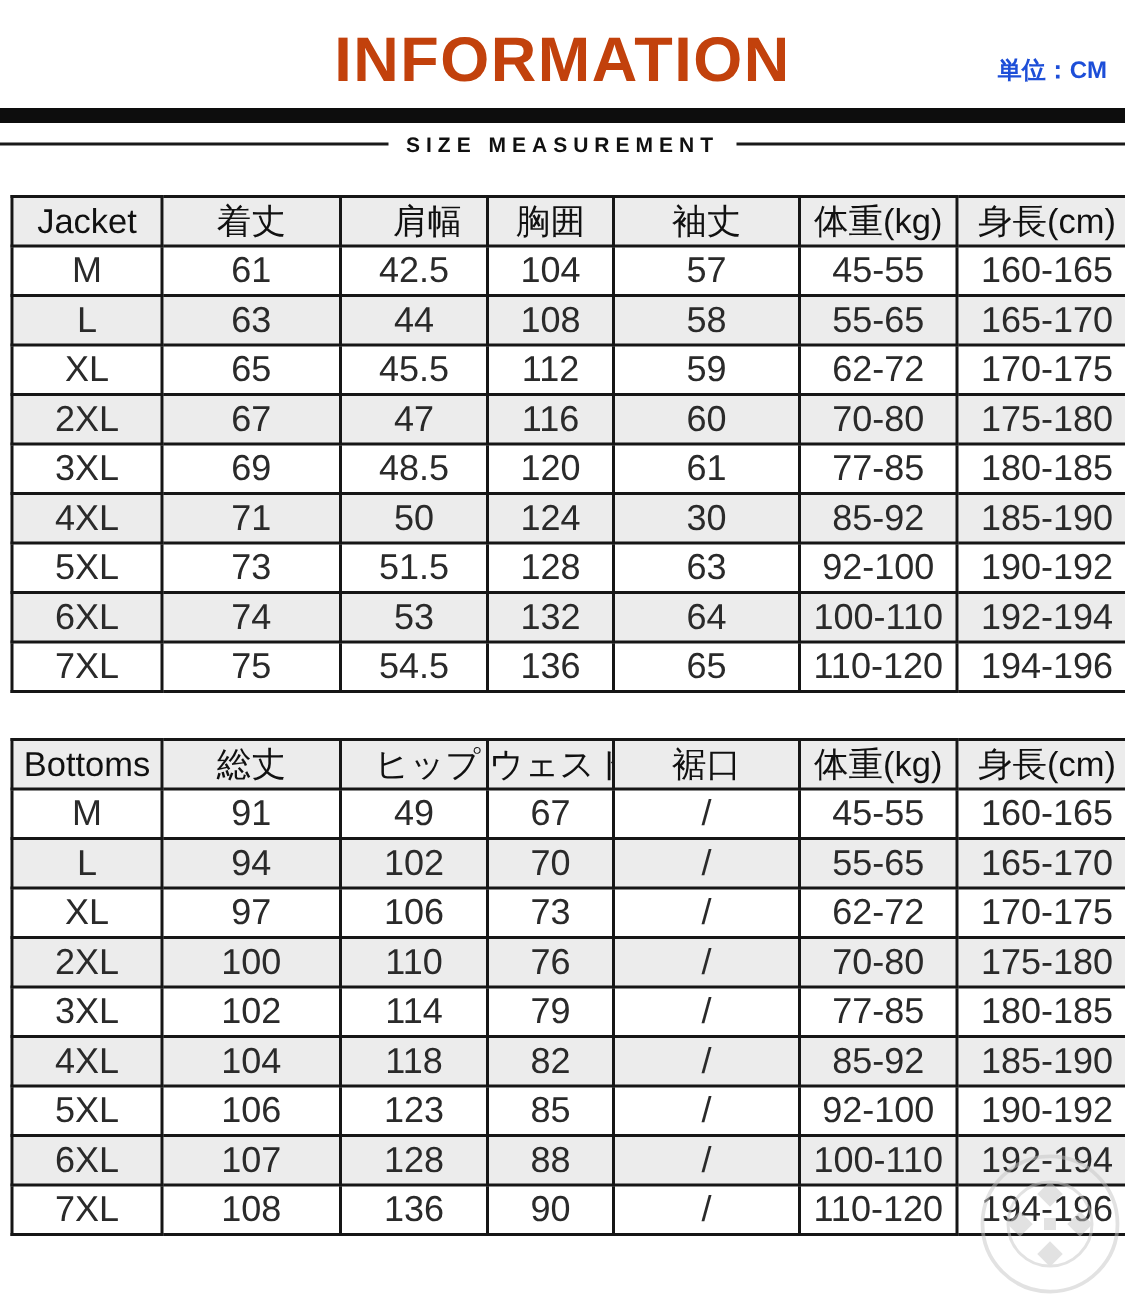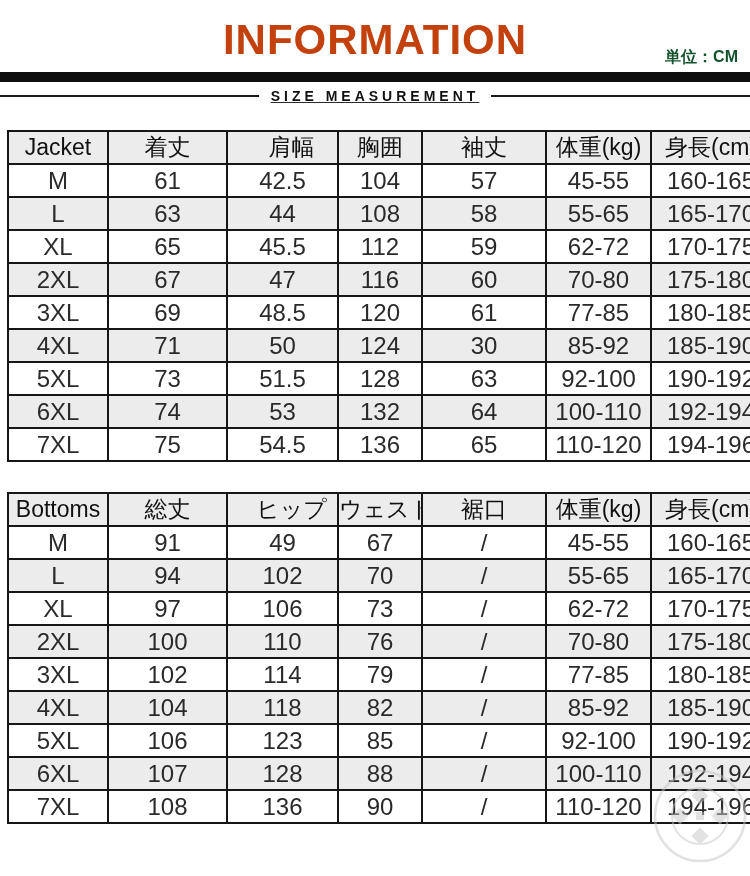--- a/index.html
+++ b/index.html
@@ -21,37 +21,36 @@
     padding-top:19px;
     text-align:center;
     font-size:42px;
     font-weight:700;
     letter-spacing:1px;
     line-height:1;
     color:#c2410c;
   }
   .unit-label{
     position:absolute;
-    top:47px;right:12px;
+    top:37px;right:12px;
     font-size:16px;
     font-weight:700;
-    color:#14532d;
+    color:#1d4ed8;
   }
   .divider-bar{
     margin-top:11px;
     height:10px;
     width:100%;
     background:var(--bar-color);
   }
   .section-row{
     margin-top:5px;
     height:18px;
     display:flex;
     align-items:center;
-    text-decoration:underline;
   }
   .section-rule{
     flex:1;
     height:2px;
     background:#1a1a1a;
   }
   .section-label{
     font-size:14px;
     font-weight:700;
     letter-spacing:4px;
@@ -87,21 +86,21 @@
   .size-table td{
     font-size:24px;
     color:var(--text-color);
     background:#ffffff;
   }
   .size-table tbody tr:nth-child(even) td{
     background:var(--row-alt-color);
   }
   .size-table th:nth-child(1){width:100px;}
   .size-table th:nth-child(2){width:119px;}
-  .size-table th:nth-child(3){width:111px;padding-left:18px;}
+  .size-table th:nth-child(3){width:98px;padding-left:18px;}
   .size-table th:nth-child(4){width:84px;}
   .size-table th:nth-child(5){width:124px;}
   .size-table th:nth-child(6){width:105px;}
   .size-table th:nth-child(7){width:120px;}
   .watermark{
     position:absolute;
     left:650px;top:763px;
     opacity:0.5;
     z-index:5;
     pointer-events:none;

